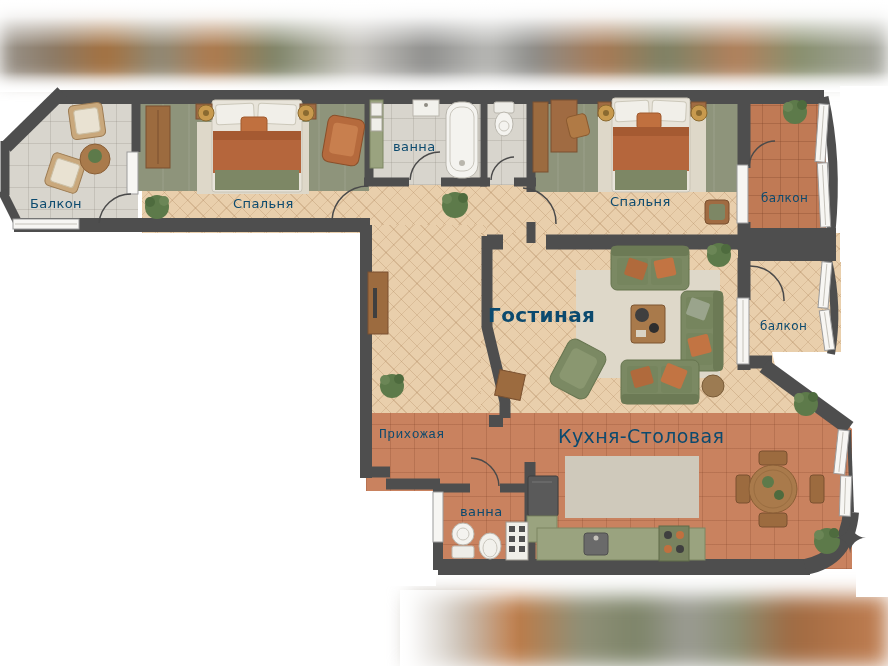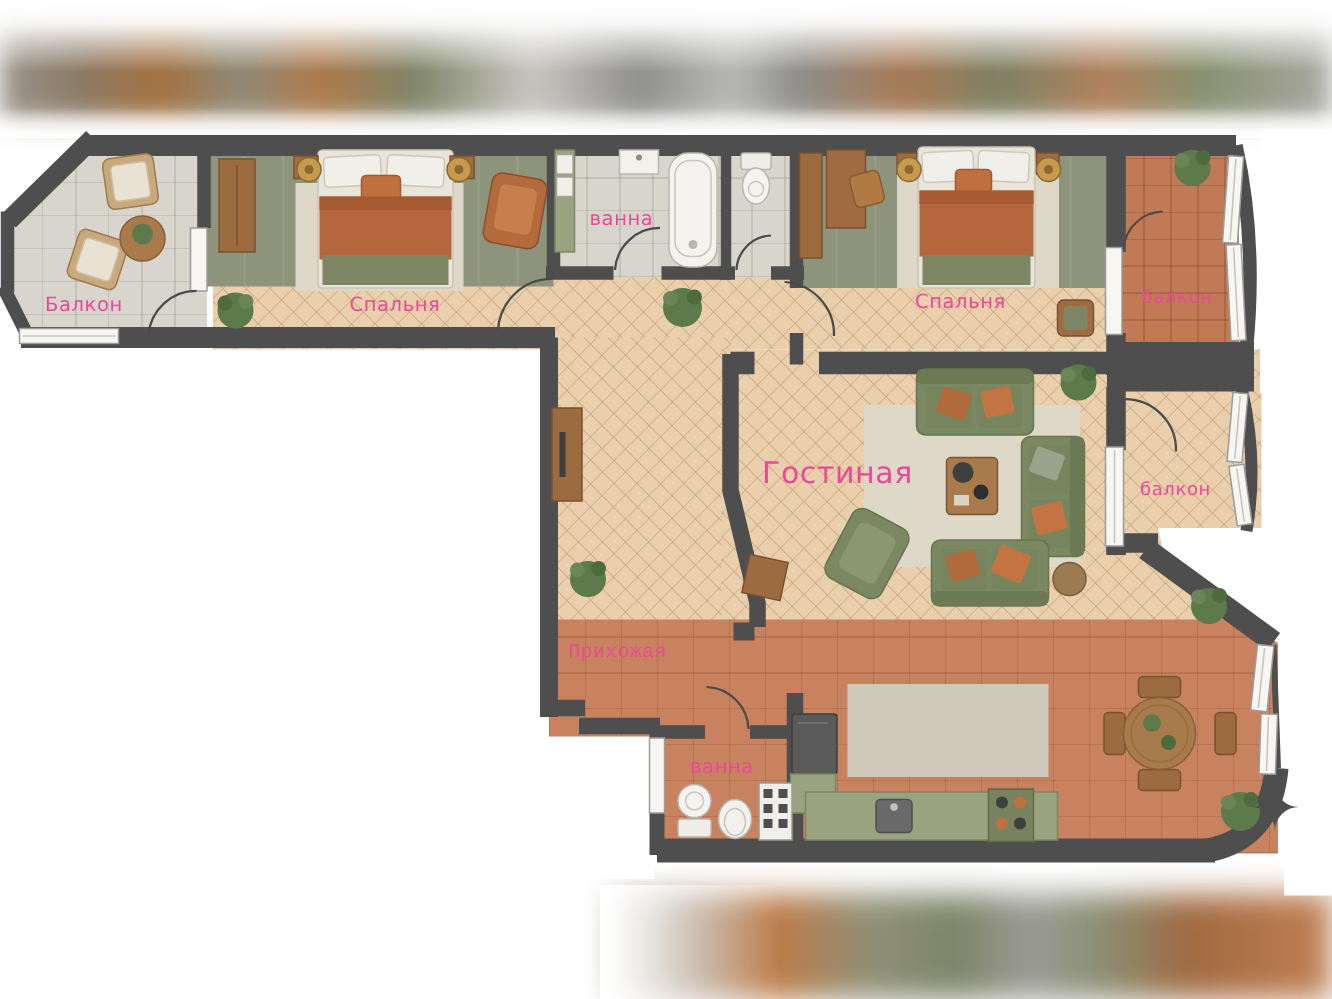--- a/index.html
+++ b/index.html
@@ -29,21 +29,21 @@
     repeating-linear-gradient(0deg,rgba(120,115,105,.20) 0 1px,rgba(0,0,0,0) 1px 22px),
     repeating-linear-gradient(90deg,rgba(120,115,105,.20) 0 1px,rgba(0,0,0,0) 1px 22px);}
   .terracotta{background-color:#c9825f;background-image:
     repeating-linear-gradient(0deg,rgba(120,60,35,.22) 0 1px,rgba(0,0,0,0) 1px 24px),
     repeating-linear-gradient(90deg,rgba(120,60,35,.22) 0 1px,rgba(0,0,0,0) 1px 24px);}
   .terracotta2{background-color:#c07a55;background-image:
     repeating-linear-gradient(0deg,rgba(110,55,30,.25) 0 1px,rgba(0,0,0,0) 1px 18px),
     repeating-linear-gradient(90deg,rgba(110,55,30,.25) 0 1px,rgba(0,0,0,0) 1px 18px);}
   .whitecover{background:#fff;}
   #plan-svg{position:absolute;left:0;top:0;z-index:2;}
-  .lbl{position:absolute;z-index:3;color:#ec4899;white-space:nowrap;letter-spacing:.4px;}
+  .lbl{position:absolute;z-index:3;color:#0c4a6e;white-space:nowrap;letter-spacing:.4px;}
   .lbl-sm{font-size:13px;}
   .lbl-xs{font-size:12px;}
   .lbl-lg{font-size:20px;}
   .lbl-md{font-size:19px;}
   #compass-star{position:absolute;left:828px;top:515px;width:44px;height:48px;z-index:3;
     font-size:42px;line-height:48px;text-align:center;color:#4e4e4e;}
 </style>
 </head>
 <body>
 
@@ -377,19 +377,20 @@
       <rect x="509" y="546" width="6" height="6" fill="#4f4f4f"></rect>
         <rect x="519" y="546" width="6" height="6" fill="#4f4f4f"></rect>
     </g>
   </svg>
 
   <div class="lbl lbl-sm" style="left:30px;top:196px;">Балкон</div>
   <div class="lbl lbl-sm" style="left:233px;top:196px;">Спальня</div>
   <div class="lbl lbl-sm" style="left:393px;top:139px;">ванна</div>
   <div class="lbl lbl-sm" style="left:610px;top:194px;">Спальня</div>
   <div class="lbl lbl-xs" style="left:761px;top:191px;">балкон</div>
-  <div class="lbl lbl-lg" style="left:508px;top:303px;">Гостиная</div>
+  <div class="lbl lbl-lg" style="left:488px;top:303px;font-weight:bold;">Гостиная</div>
   <div class="lbl lbl-xs" style="left:760px;top:319px;">балкон</div>
   <div class="lbl lbl-sm" style="left:379px;top:427px;font-family:Liberation Mono, monospace;">Прихожая</div>
+  <div class="lbl lbl-md" style="left:558px;top:425px;">Кухня-Столовая</div>
   <div class="lbl lbl-sm" style="left:460px;top:504px;">ванна</div>
 
   <div id="compass-star">✦</div>
 </div>
 
 </body></html>

